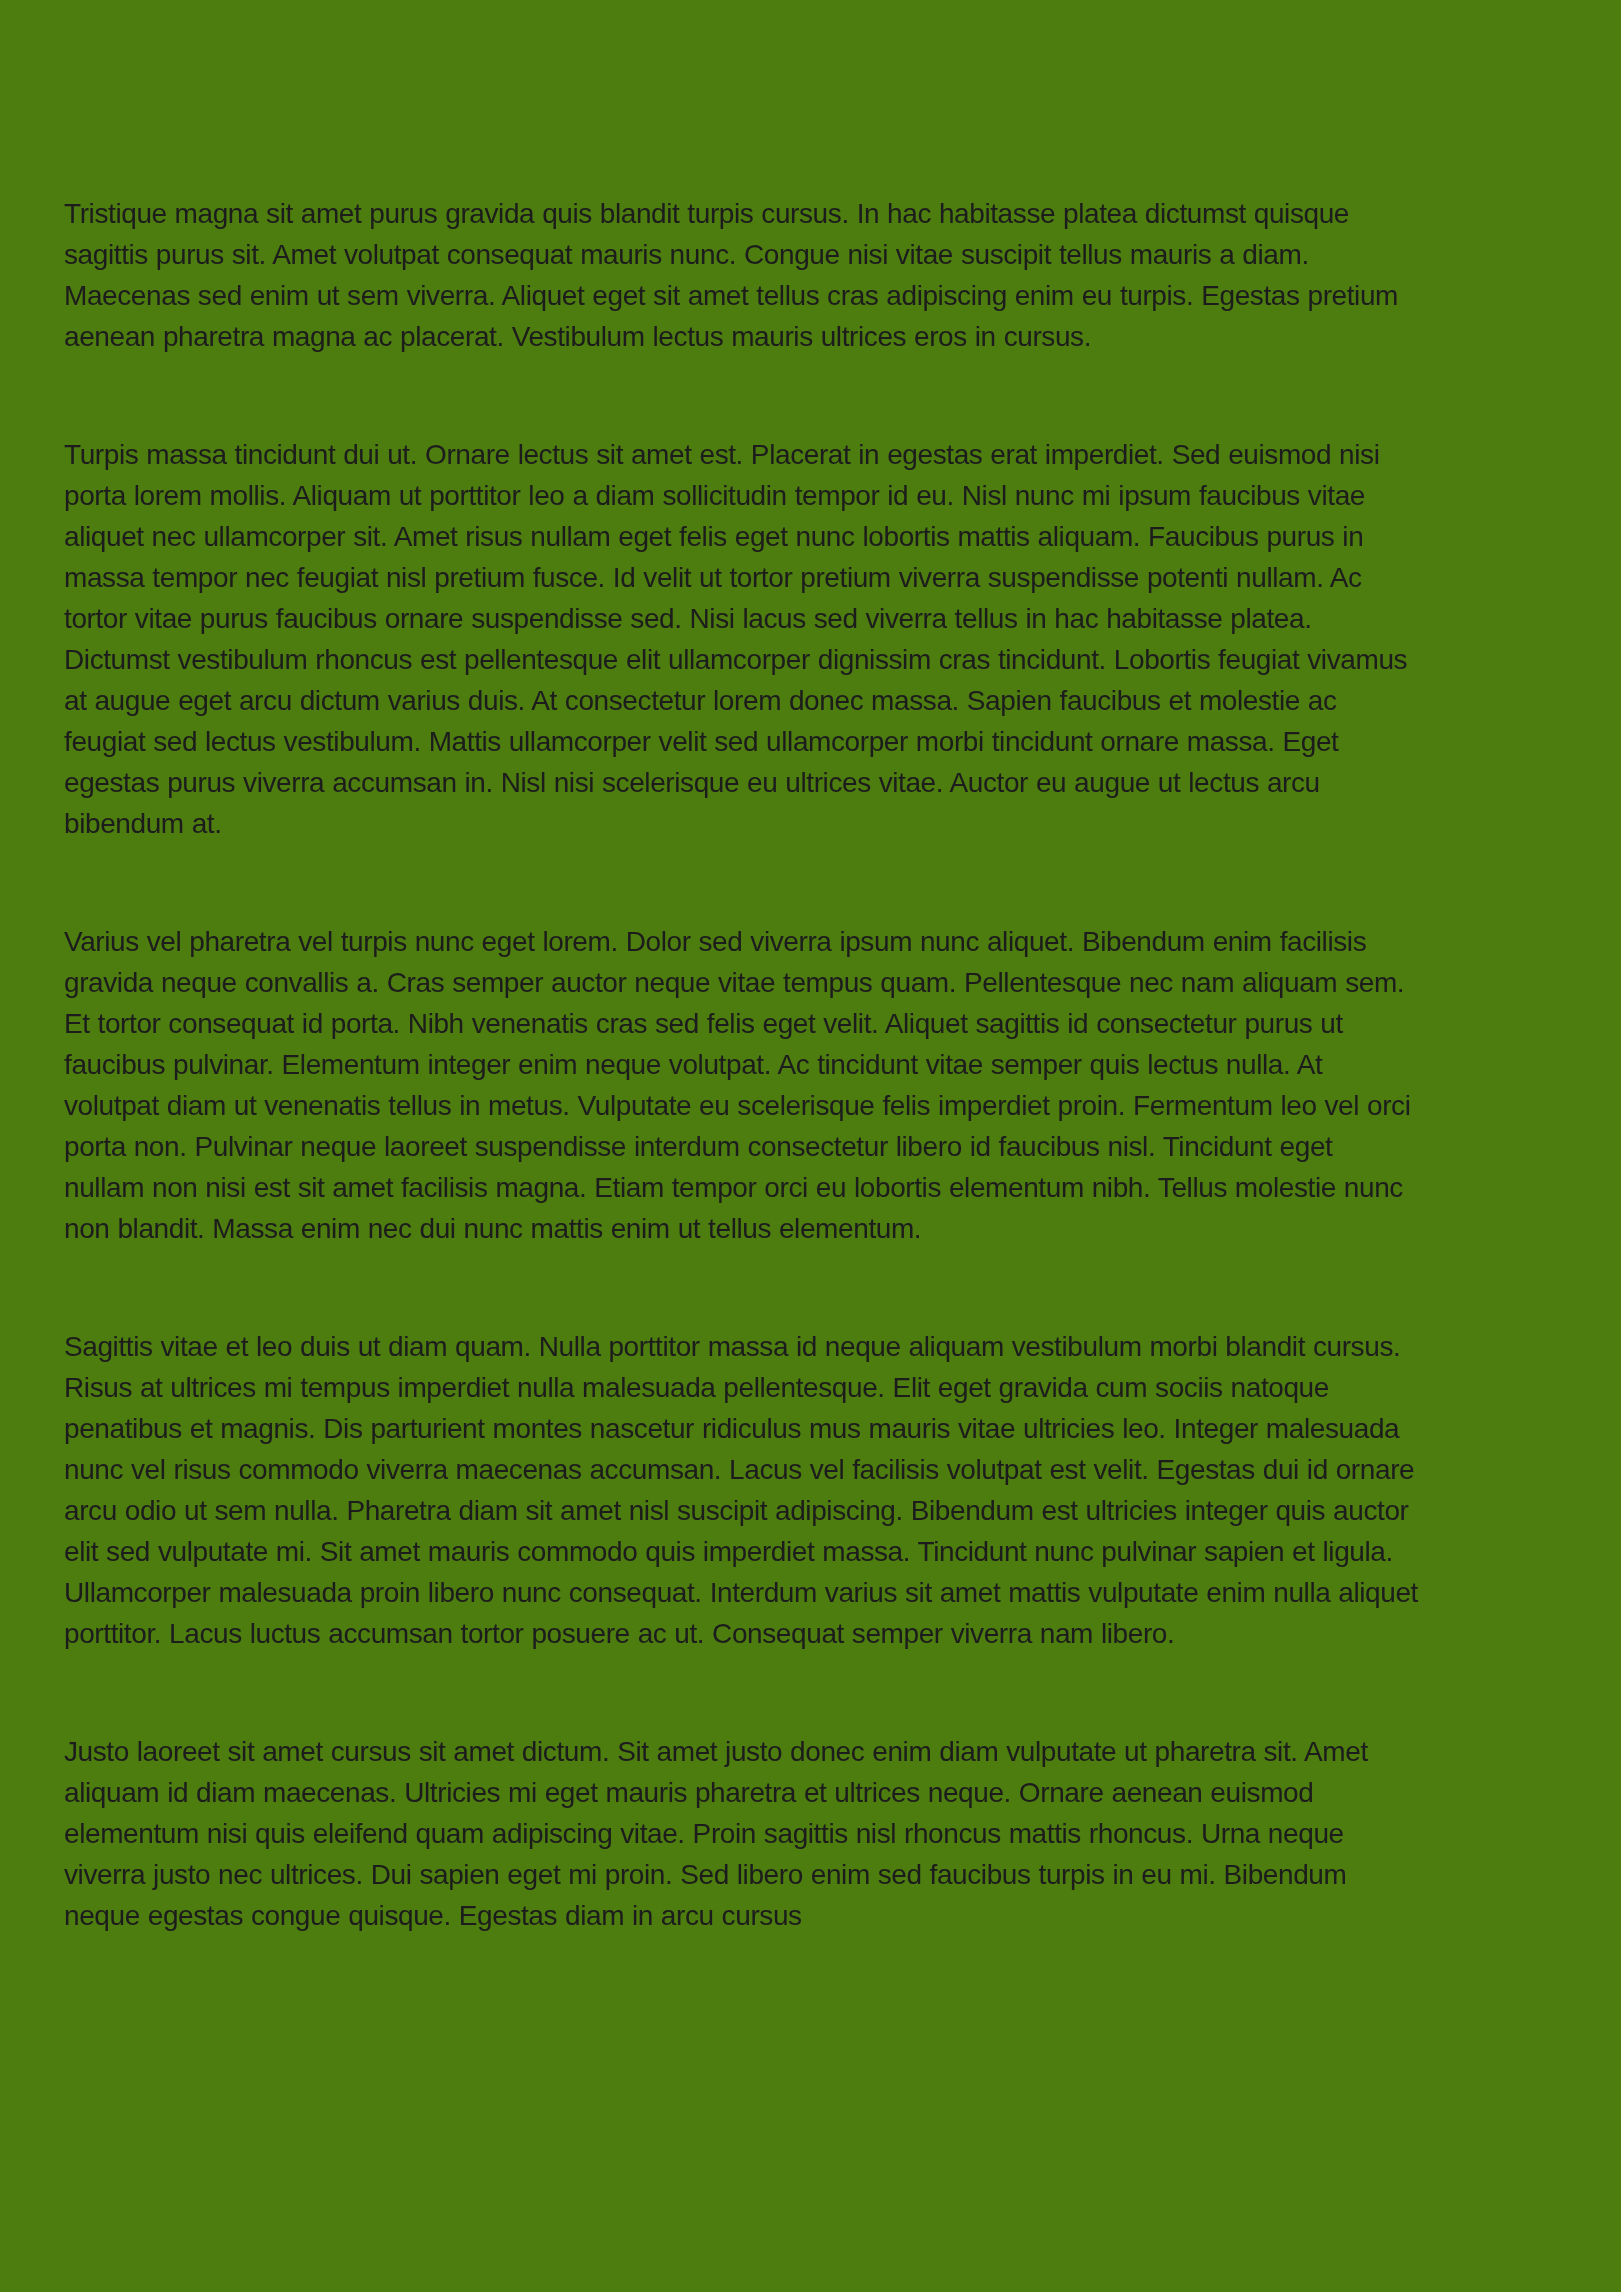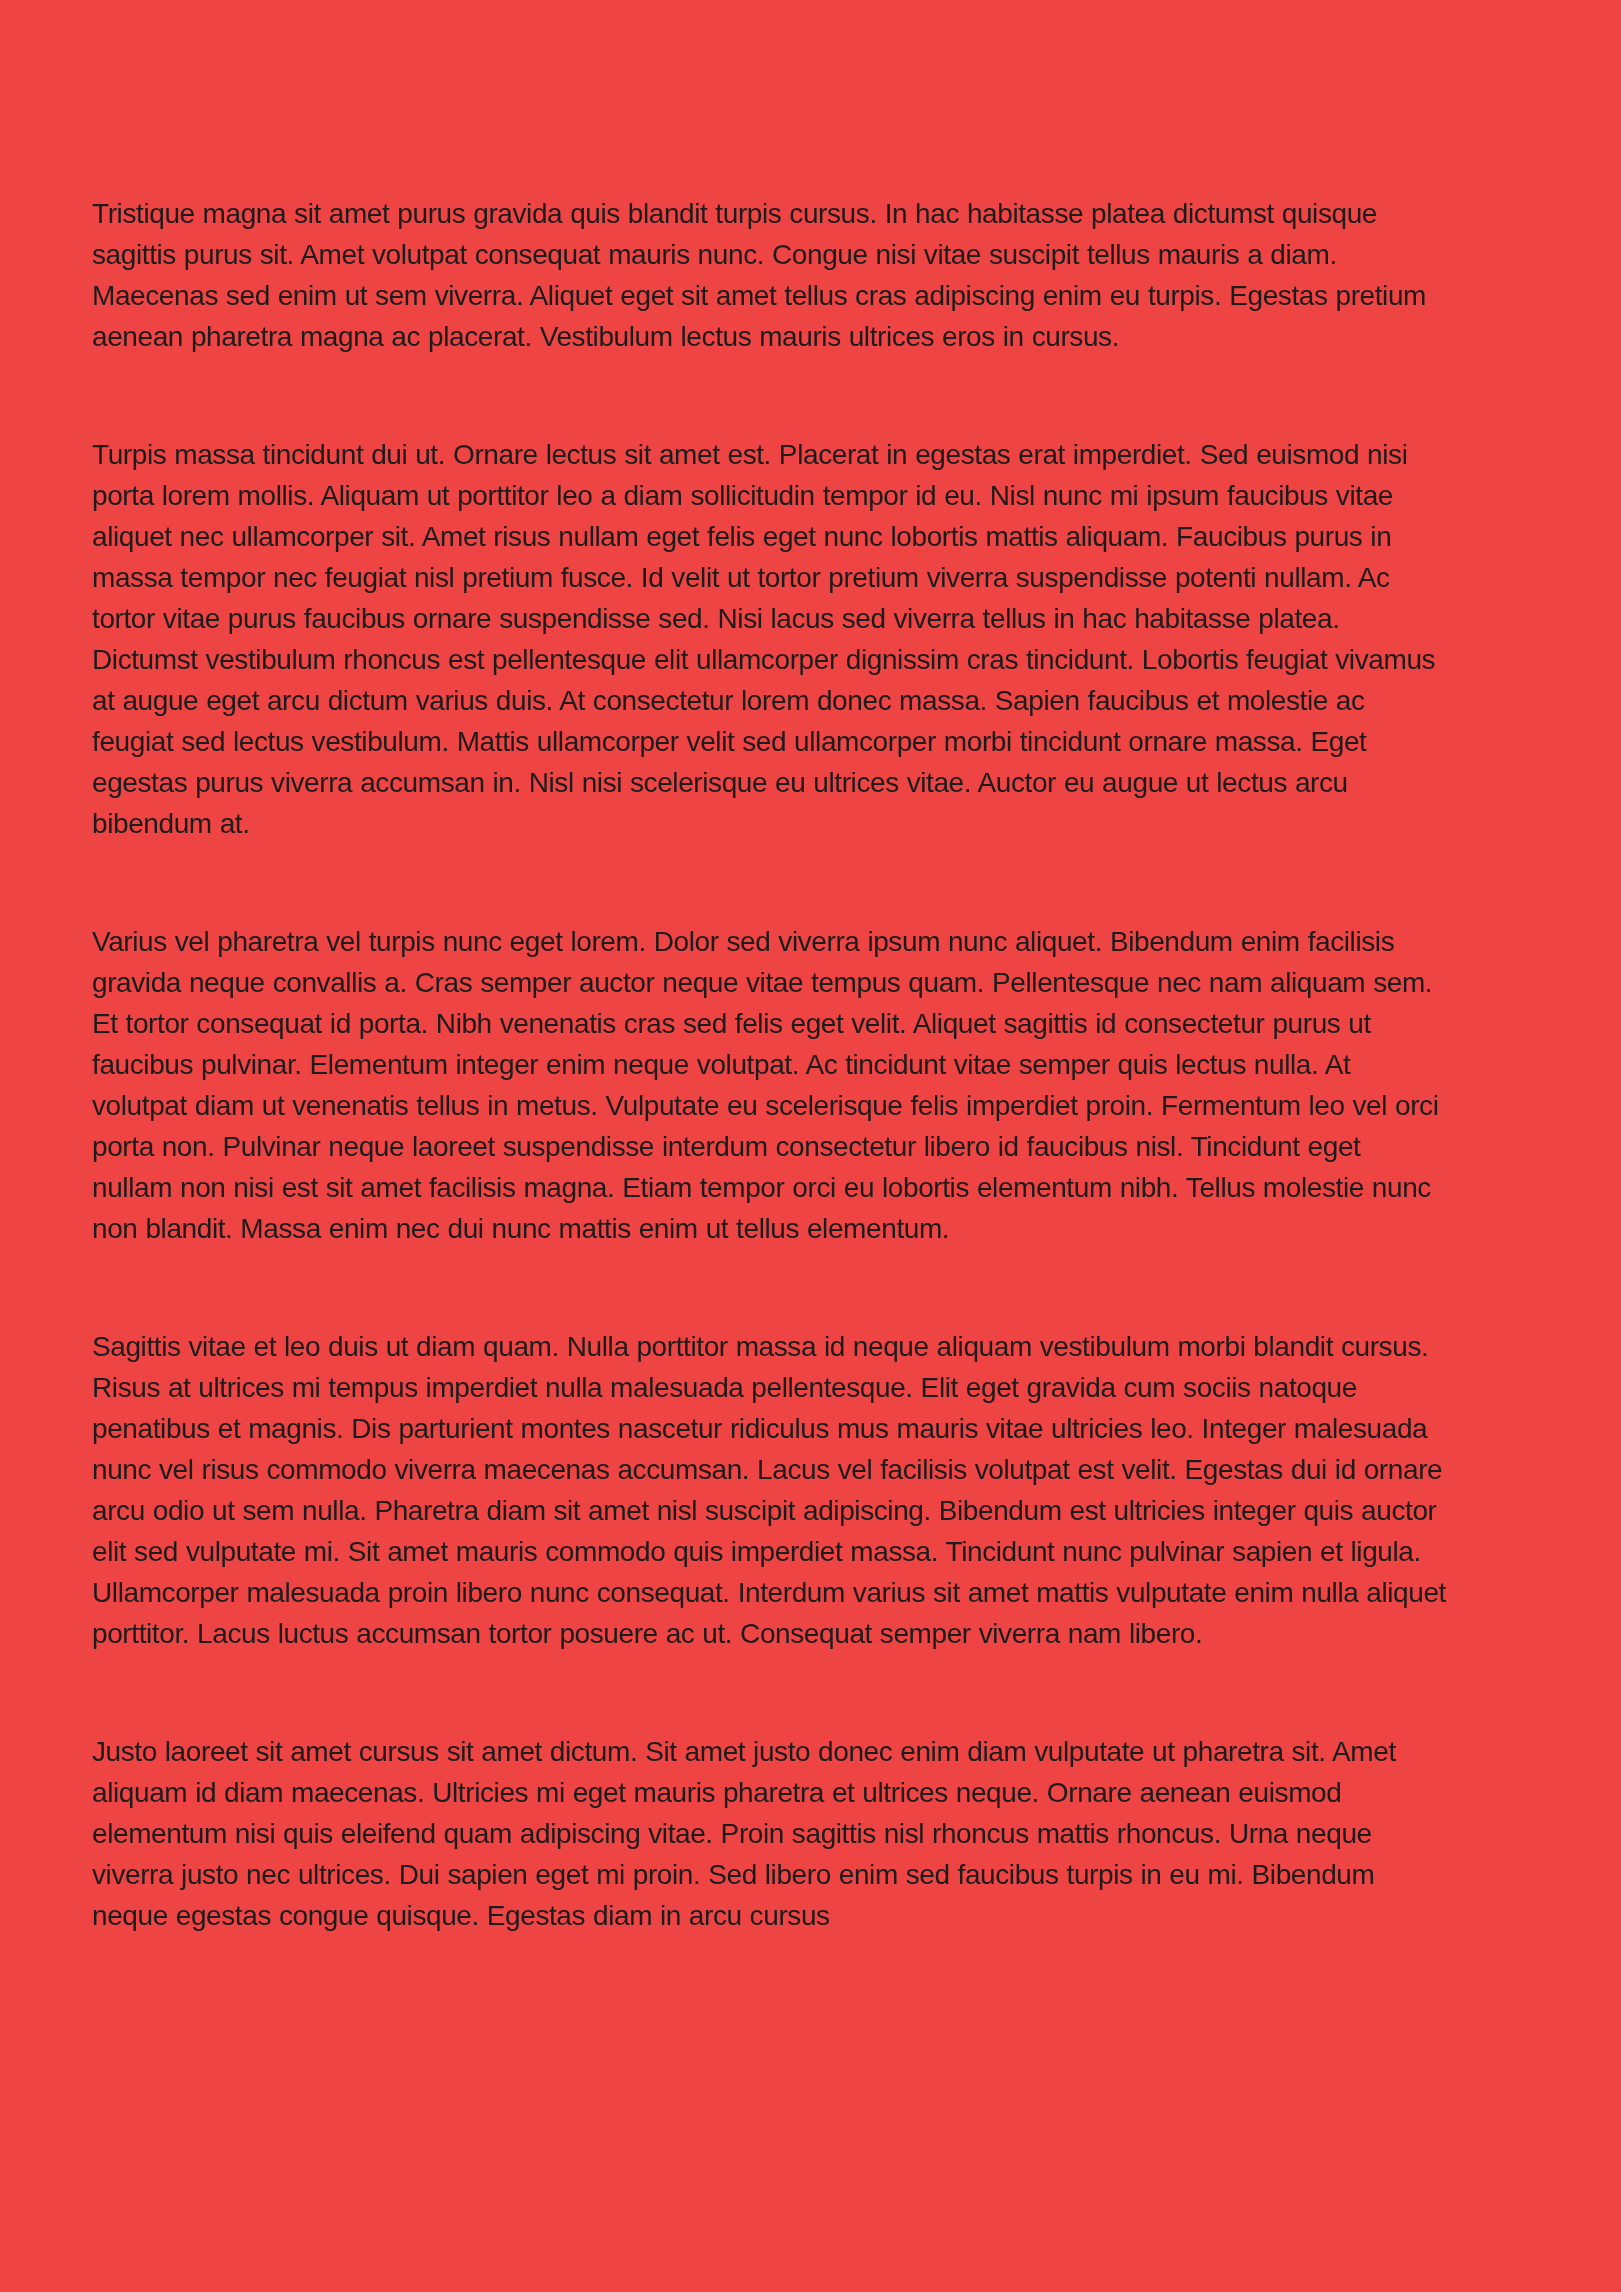--- a/index.html
+++ b/index.html
@@ -9,22 +9,22 @@
   }
   body {
     width: 1621px;
     height: 2293px;
     font-family: "Liberation Sans", sans-serif;
   }
   .page {
     box-sizing: border-box;
     width: 1621px;
     height: 2293px;
-    background: #ef4444;
-    padding: 193px 134px 0 92px;
+    background: #4d7c0f;
+    padding: 193px 134px 0 64px;
     overflow: hidden;
   }
   .doc-body {
     width: 1355px;
   }
   .doc-body p {
     margin: 0 0 77px 0;
     font-size: 28px;
     line-height: 41px;
     letter-spacing: -0.4px;

